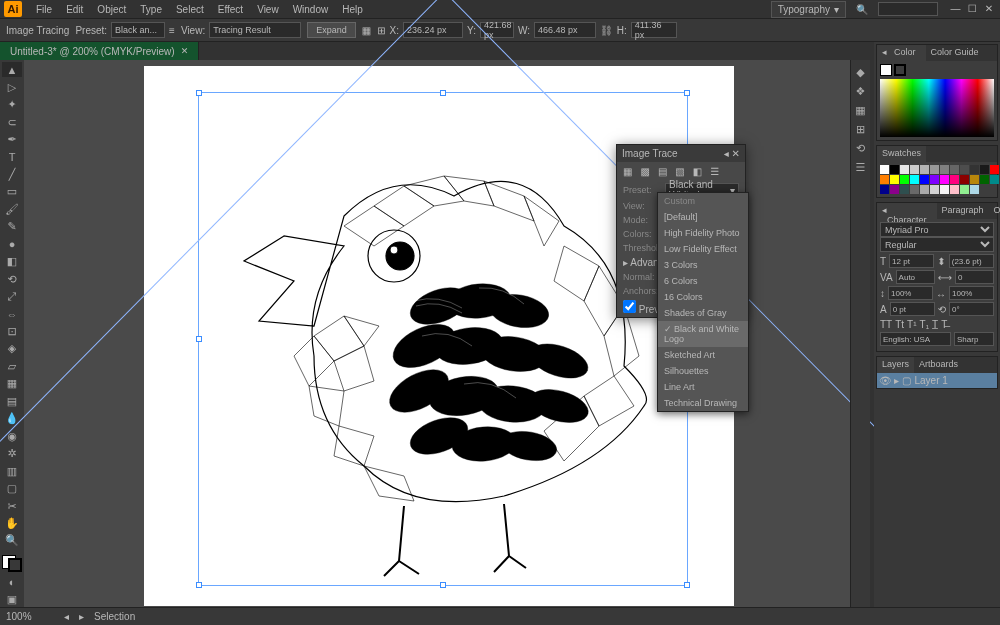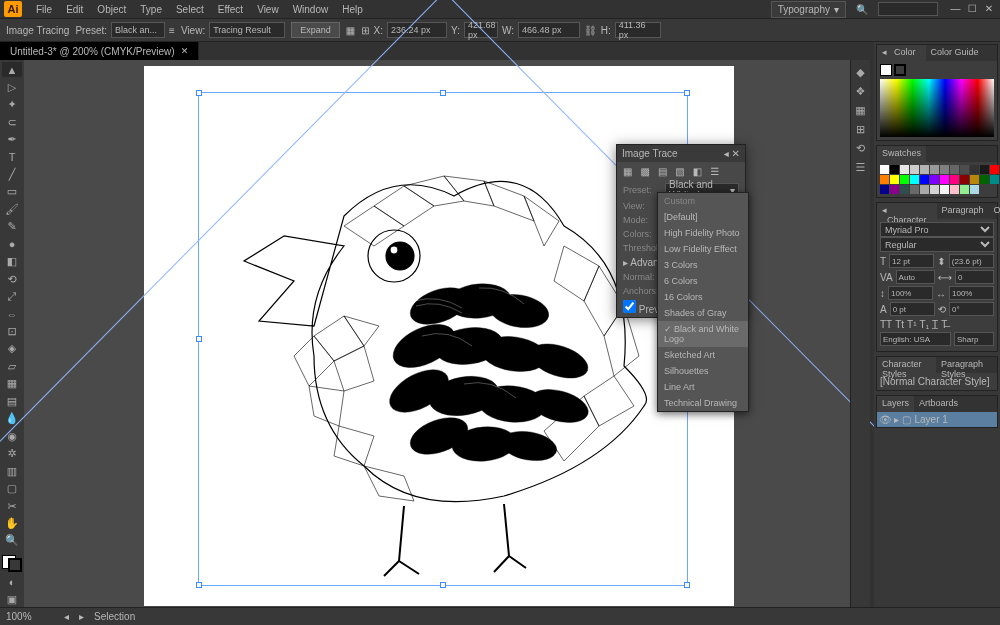--- a/index.html
+++ b/index.html
@@ -9,21 +9,21 @@
 .menubar .mitem { padding:2px 6px; cursor:default; }
 .menubar .right { margin-left:auto; display:flex; align-items:center; gap:10px; }
 .menubar .right .dropdown { padding:2px 6px; border:1px solid #555; background:#3a3a3a; display:flex; align-items:center; gap:4px;}
 .menubar .right .search { width:60px; height:14px; background:#2a2a2a; border:1px solid #555;}
 .menubar .winbtns span { width:14px; height:12px; display:inline-block; text-align:center; }
 .optbar { height:24px; background:#383838; border-top:1px solid #222; border-bottom:1px solid #222; display:flex; align-items:center; padding:0 6px; gap:6px; }
 .optbar .seg { display:flex; align-items:center; gap:4px; }
 .optbar .field { background:#2a2a2a; border:1px solid #555; padding:1px 3px; height:16px; font-size:9px; display:flex; align-items:center; }
 .optbar .btn { background:#4a4a4a; border:1px solid #666; padding:1px 8px; height:16px; font-size:9px; display:flex; align-items:center;}
 .tabbar { height:18px; background:#323232; display:flex; }
-.tabbar .tab { background:#000000; padding:2px 10px; font-size:9px; display:flex; align-items:center; gap:6px; border-right:1px solid #222;text-align:center;}
+.tabbar .tab { background:#14532d; padding:2px 10px; font-size:9px; display:flex; align-items:center; gap:6px; border-right:1px solid #222;text-align:center;}
 .tabbar .tab .close { font-size:9px; }
 .workspace { position:absolute; top:60px; left:24px; right:130px; bottom:18px; background:#4a4a4a; }
 .canvas { position:absolute; top:6px; left:120px; width:590px; height:540px; background:#fff; }
 .bbox { position:absolute; top:26px; left:54px; width:490px; height:494px; border:1px solid #6aa7ff; }
 .bbox::before,.bbox::after { content:''; position:absolute; background:#6aa7ff20; }
 .diag1,.diag2 { position:absolute; width:1px; height:696px; background:#8fb6ff; top:-101px; left:245px; transform-origin:top center;}
 .diag1{ transform:rotate(44.7deg);} .diag2{ transform:rotate(-44.7deg);}
 .handle { position:absolute; width:6px; height:6px; background:#fff; border:1px solid #3b8dff; }
 .h-tl{top:-3px;left:-3px}.h-tr{top:-3px;right:-3px}.h-bl{bottom:-3px;left:-3px}.h-br{bottom:-3px;right:-3px}
 .h-tc{top:-3px;left:calc(50% - 3px)}.h-bc{bottom:-3px;left:calc(50% - 3px)}
@@ -96,21 +96,21 @@
 
 <div class="optbar">
   <span>Image Tracing</span>
   <div class="seg">
       <span>Preset:</span>
       <div class="field" style="width:54px">Black an...</div>
       <span>≡</span>
     </div>
   <div class="seg">
       <span>View:</span>
-      <div class="field" style="width:76px">Tracing Result</div>
+      <div class="field" style="width:92px">Tracing Result</div>
     </div>
   <div class="btn">Expand</div>
   <span>▦</span>
   <div class="seg">
       <span>⊞</span>
     <span>X:</span>
       <div class="field" style="width:60px">236.24 px</div>
     <span>Y:</span>
       <div class="field" style="width:34px">421.68 px</div>
     <span>W:</span>
@@ -384,29 +384,20 @@
           <span>T₁</span>
           <span>T̲</span>
           <span>T̶</span>
         </div>
       <div class="row">
           <div class="fld">English: USA</div>
           <div class="fld" style="max-width:40px">Sharp</div>
         </div>
     </div>
   </div>
-  <div class="panel">
-    <div class="tabs">
-        <span class="active">Character Styles</span>
-        <span>Paragraph Styles</span>
-      </div>
-    <div class="body">
-        <div>[Normal Character Style]</div>
-      </div>
-  </div>
   <div class="panel layers">
     <div class="tabs">
         <span class="active">Layers</span>
         <span>Artboards</span>
       </div>
     <div class="body" style="padding:0">
         <div class="row">
           <span class="eye">👁</span>
           <span>▸</span>
           <span>▢</span>

